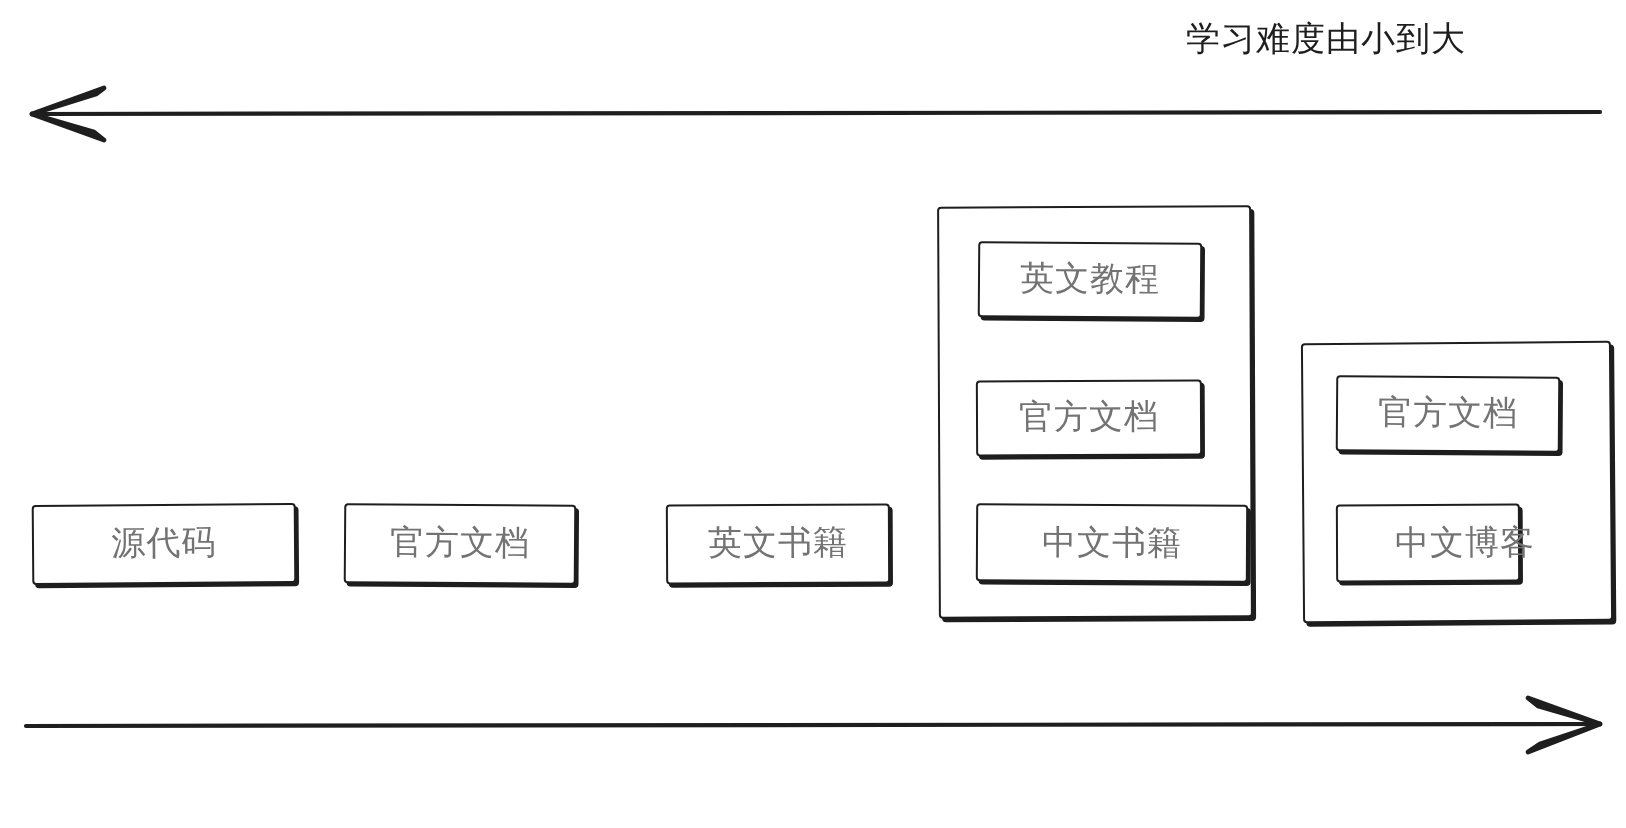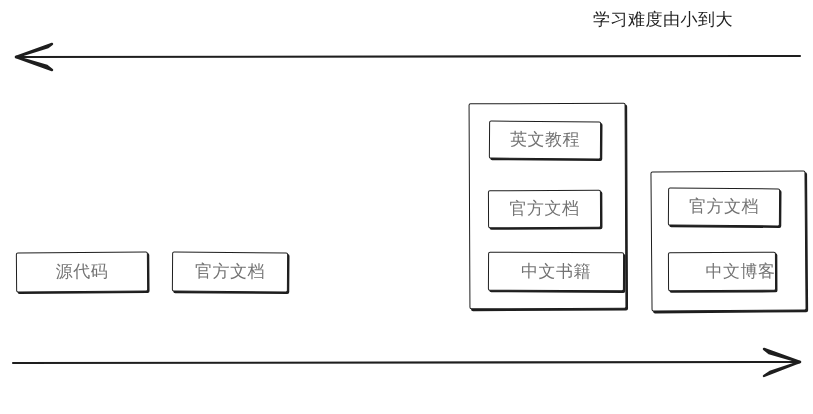--- a/index.html
+++ b/index.html
@@ -100,20 +100,23 @@
 
 
   <div class="node-box tilt-a" style="left:16px; top:252px; width:132px; height:40px;">
     <span class="node-label">源代码</span>
   </div>
 
   <div class="node-box tilt-b" style="left:172px; top:252px; width:116px; height:40px;">
     <span class="node-label">官方文档</span>
   </div>
 
+  <div class="node-box tilt-c" style="left:333px; top:252px; width:112px; height:40px;">
+    <span class="node-label">英文书籍</span>
+  </div>
 
   <div class="group-box tilt-c" style="left:469px; top:103px; width:157px; height:206px;">
   </div>
 
   <div class="node-box tilt-b" style="left:489px; top:121px; width:112px; height:38px;">
     <span class="node-label">英文教程</span>
   </div>
 
   <div class="node-box tilt-c" style="left:488px; top:190px; width:113px; height:38px;">
     <span class="node-label">官方文档</span>
@@ -123,17 +126,17 @@
     <span class="node-label">中文书籍</span>
   </div>
 
   <div class="group-box tilt-a" style="left:651px; top:171px; width:155px; height:140px;">
   </div>
 
   <div class="node-box tilt-b" style="left:668px; top:188px; width:112px; height:38px;">
     <span class="node-label">官方文档</span>
   </div>
 
-  <div class="node-box tilt-c" style="left:668px; top:252px; width:108px; height:39px;padding-left:37px;">
+  <div class="node-box tilt-c" style="left:668px; top:252px; width:92px; height:39px;padding-left:37px;">
     <span class="node-label">中文博客</span>
   </div>
 
 </div>
 
 </body></html>

